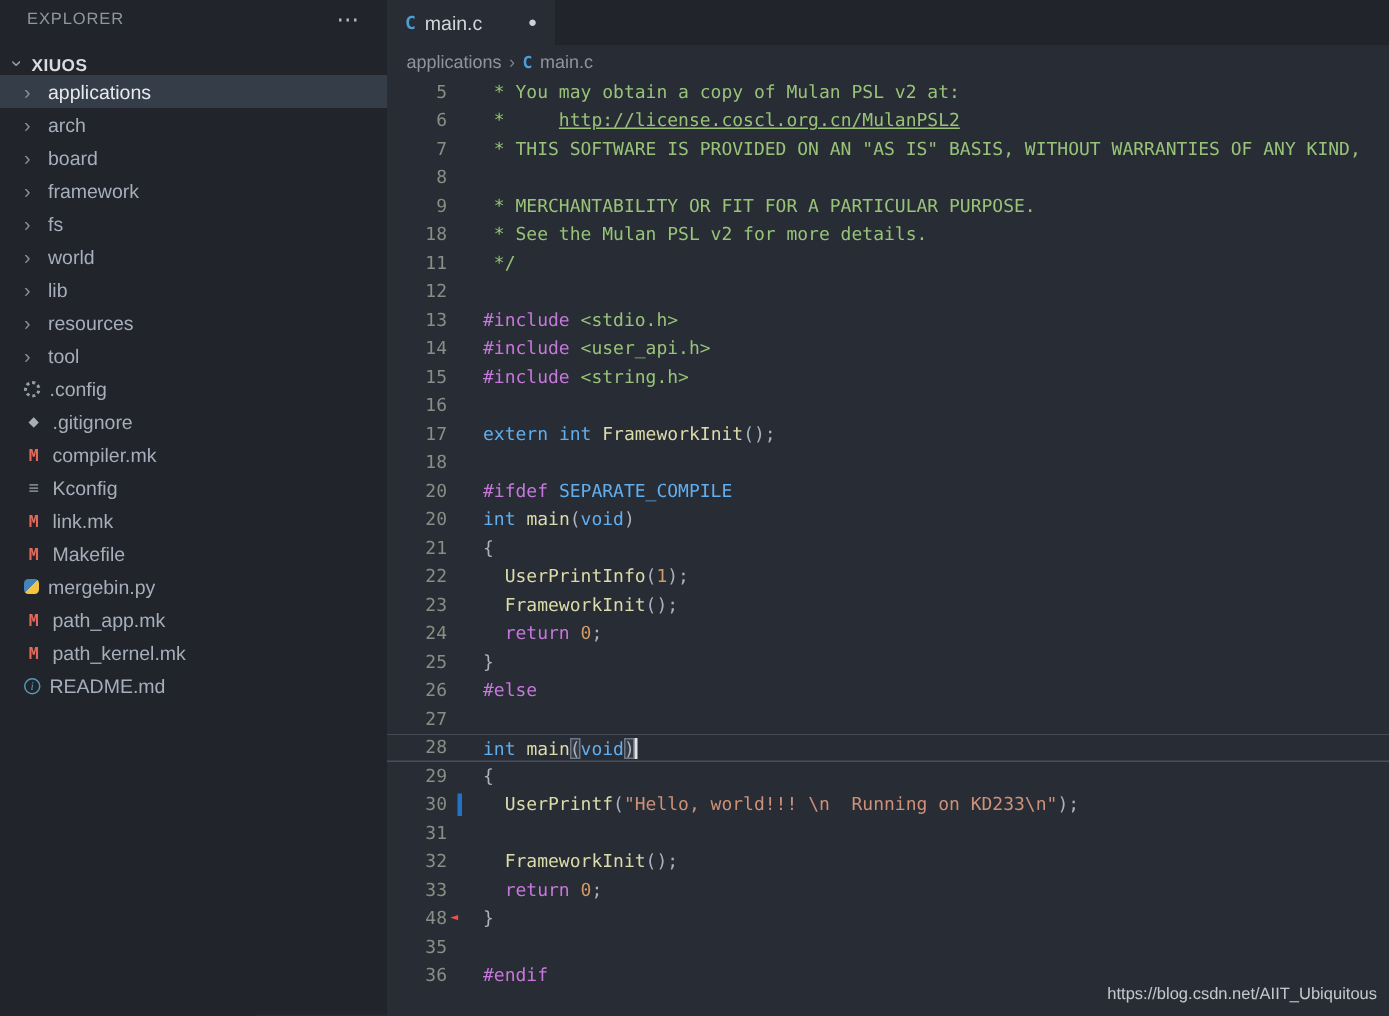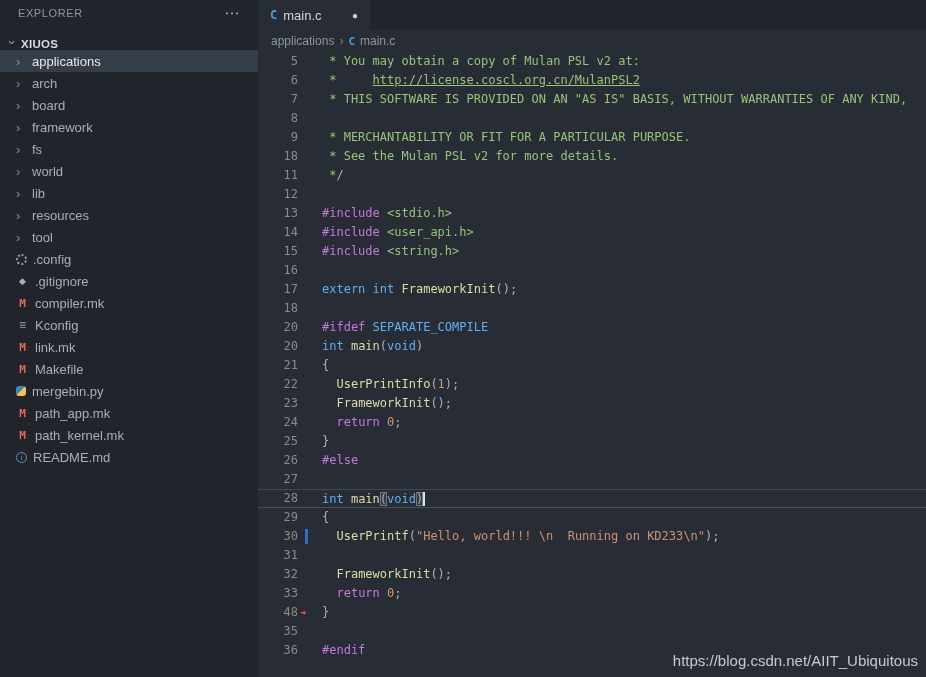--- a/index.html
+++ b/index.html
@@ -53,21 +53,21 @@
   .pp{color:var(--preproc,#c678dd)}
   .kw{color:var(--keyword,#61afef)}
   .fn{color:var(--function,#dcdcaa)}
   .pn{color:var(--punct,#abb2bf)}
   .nm{color:var(--number,#d19a66)}
   .st{color:var(--string,#ce9178)}
   .inc{color:var(--include,#98c379)}
   .bm{box-shadow:inset 0 0 0 1px #6d7786;background:rgba(109,119,134,.18)}
   .cursor{display:inline-block;width:2px;height:14px;background:#dfe3e8;transform:translateY(3px)}
 
-  .watermark{position:absolute;right:8px;bottom:8px;font-size:15px;color:rgba(230,233,238,.82)}
+  .watermark{position:absolute;right:8px;bottom:8px;font-size:11px;color:rgba(230,233,238,.82)}
 </style>
 </head>
 <body>
 
 <div class="app">
 
   <aside class="sidebar">
     <div class="sb-head">
       <span class="ttl">EXPLORER</span>
       <span class="more">⋯</span>

